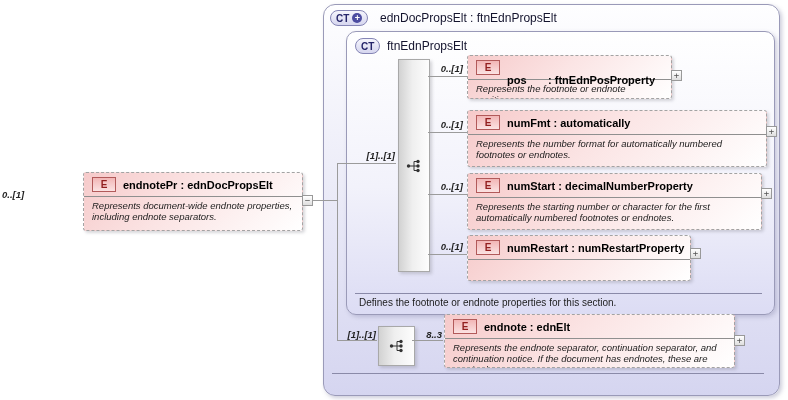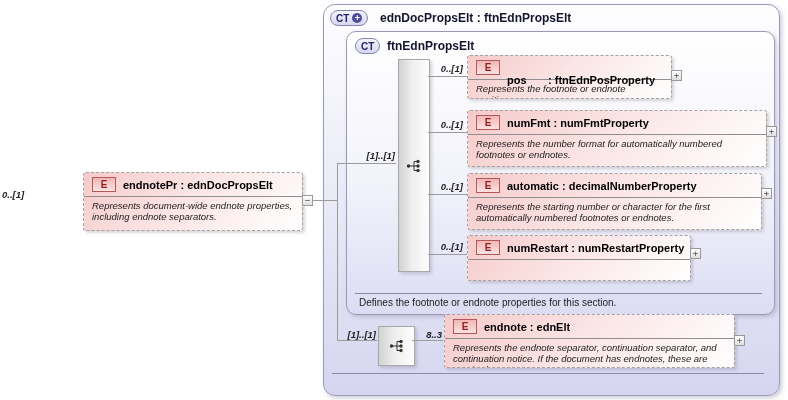--- a/index.html
+++ b/index.html
@@ -36,21 +36,21 @@
          border:1px solid #9a9ab8;border-radius:10px;
          background:linear-gradient(to bottom,#ffffff 0%,#f2f2fb 55%,#dcdcf4 100%);
          box-shadow:2px 2px 4px rgba(110,110,150,.3);}
   .ct-badge{position:absolute;display:inline-flex;align-items:center;gap:3px;
             padding:1px 5px;border:1px solid #8585b5;border-radius:9px;height:12px;
             background:linear-gradient(to bottom,#f5f5fc,#d6d6ef);
             font-weight:bold;font-size:10px;color:#26266a;}
   .plus-circle{display:inline-flex;align-items:center;justify-content:center;
                width:10px;height:10px;border-radius:50%;background:#4c4ca0;
                color:#fff;font-size:9px;font-weight:bold;line-height:10px;}
-  .ct-title{position:absolute;font-weight:bold;font-size:12px;color:#14142e;white-space:pre;}
+  .ct-title{position:absolute;font-weight:normal;font-size:12px;color:#14142e;white-space:pre;}
   .container-hr{position:absolute;height:1px;background:#8a8aa8;}
   .container-footer{position:absolute;font-size:10px;color:#1c1c1c;white-space:nowrap;}
 
   
   .seqbar{position:absolute;border:1px solid #a8a8a8;
           background:linear-gradient(to right,#d2d2d2 0%,#efefef 45%,#fdfdfd 100%);
           box-shadow:2px 2px 3px rgba(120,120,130,.3);
           display:flex;align-items:center;justify-content:center;}
 
   
@@ -114,33 +114,33 @@
         <div class="elem-hr"></div>
         <div class="elem-desc">Represents the footnote or endnote position.</div>
       </div>
       <div class="sq" style="left:324px;top:38px">+</div>
 
       <div class="line" style="left:81px;top:100px;width:39px;height:1px"></div>
       <span class="card-label" style="left:86px;top:87px;width:30px">0..[1]</span>
       <div class="elem" style="left:120px;top:78px;width:298px;height:55px">
         <div class="elem-head">
           <span class="e-icon">E</span>
-          <span class="elem-title"><span>numFmt</span><span> : </span><span>numFmtProperty</span></span>
+          <span class="elem-title"><span>numFmt</span><span> : </span><span>automatically</span></span>
         </div>
         <div class="elem-hr"></div>
         <div class="elem-desc">Represents the number format for automatically numbered footnotes or endnotes.</div>
       </div>
       <div class="sq" style="left:419px;top:94px">+</div>
 
       <div class="line" style="left:81px;top:162px;width:39px;height:1px"></div>
       <span class="card-label" style="left:86px;top:149px;width:30px">0..[1]</span>
       <div class="elem" style="left:120px;top:141px;width:293px;height:55px">
         <div class="elem-head">
           <span class="e-icon">E</span>
-          <span class="elem-title"><span>automatic</span><span> : </span><span>decimalNumberProperty</span></span>
+          <span class="elem-title"><span>numStart</span><span> : </span><span>decimalNumberProperty</span></span>
         </div>
         <div class="elem-hr"></div>
         <div class="elem-desc">Represents the starting number or character for the first automatically numbered footnotes or endnotes.</div>
       </div>
       <div class="sq" style="left:414px;top:156px">+</div>
 
       <div class="line" style="left:81px;top:222px;width:39px;height:1px"></div>
       <span class="card-label" style="left:86px;top:209px;width:30px">0..[1]</span>
       <div class="elem" style="left:120px;top:203px;width:222px;height:44px">
         <div class="elem-head">

